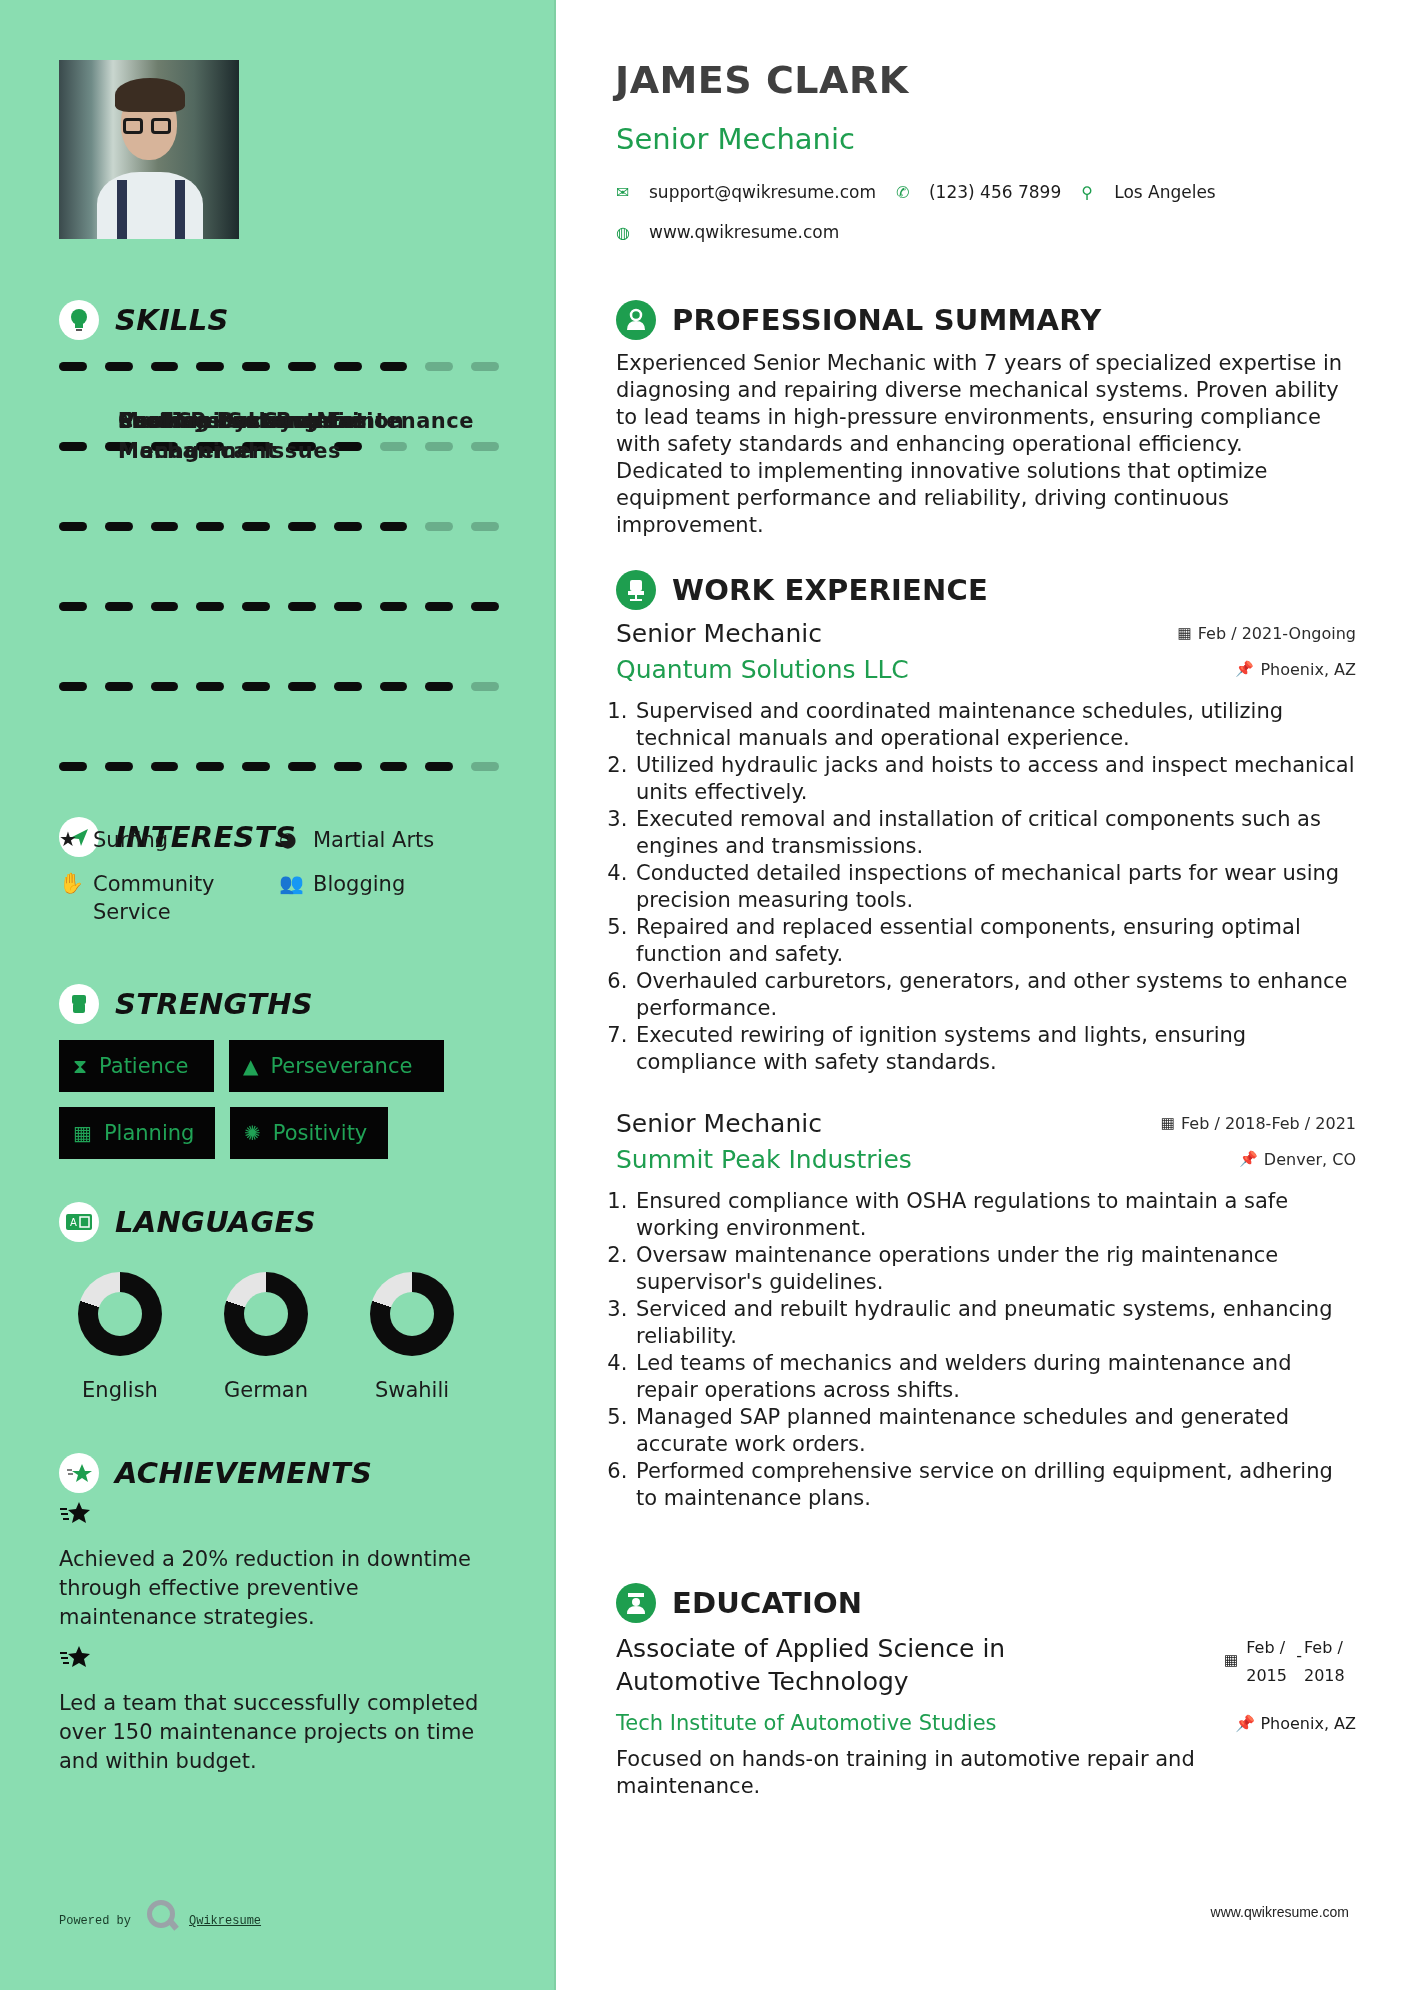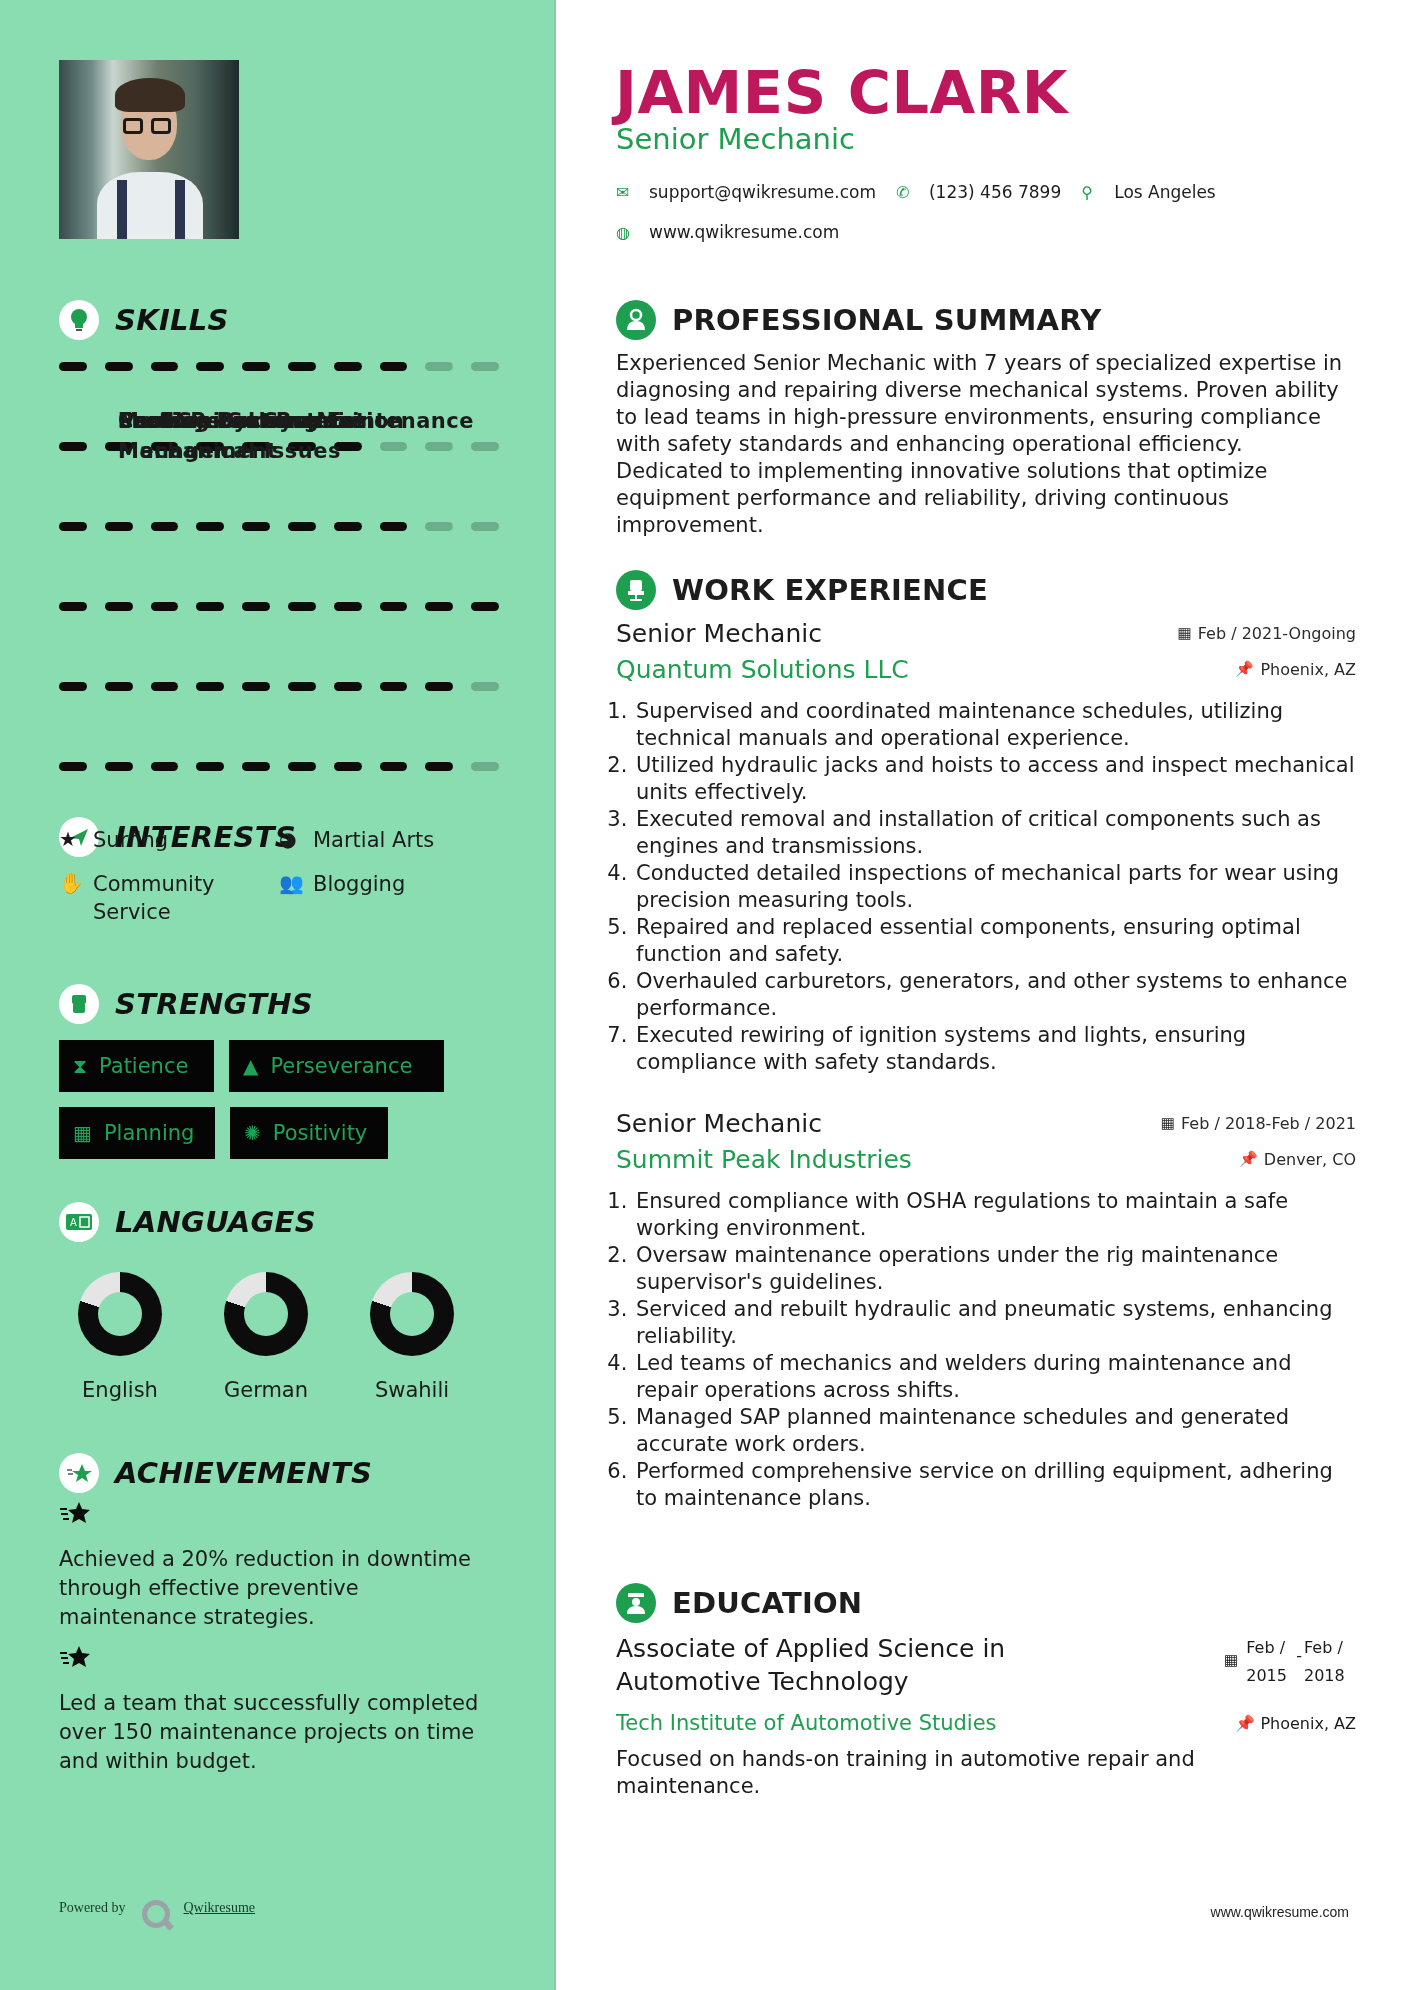--- a/index.html
+++ b/index.html
@@ -42,27 +42,27 @@
   .lang { width: 84px; text-align: center; }
   .lang .ring { width: 84px; height: 84px; border-radius: 50%; position: relative; }
   .lang .ring::after { content:""; position:absolute; left:20px; top:20px; width:44px; height:44px; border-radius:50%; background:#8ADDB1; }
   .lang .lbl { margin-top: 22px; font-size: 21px; margin-left: -20px; margin-right: -20px; }
 
   .achs { position: absolute; left: 59px; top: 1500px; width: 440px; }
   .ach { display: flex; margin-bottom: 12px; flex-direction: column; }
   .ach .gl { width: 45px; font-size: 22px; flex: 0 0 45px; line-height: 29px; }
   .ach .tx { font-size: 21px; line-height: 29px; }
 
-  .powered { position: absolute; left: 59px; top: 1900px; display: flex; align-items: flex-start; font-family: Liberation Serif, serif; font-size: 14px; color: #173b28; }
+  .powered { position: absolute; left: 59px; top: 1900px; display: flex; align-items: flex-end; font-family: Liberation Mono, monospace; font-size: 12px; color: #173b28; }
   .powered .q { width: 28px; height: 28px; border: 5px solid #9aa3a8; border-radius: 50%; margin: 0 14px 0 16px; position: relative; }
   .powered .q::after { content:""; position:absolute; right:-6px; bottom:-7px; width:6px; height:11px; background:#9aa3a8; transform: rotate(-40deg); }
   .powered .link { text-decoration: underline; color: #173b28; }
 
   
-  .name { position: absolute; left: 59px; top: 58px; font-size: 59px; font-weight: bold; letter-spacing: 0.5px; color: #be185d; }
+  .name { position: absolute; left: 59px; top: 58px; font-size: 38px; font-weight: bold; letter-spacing: 0.5px; color: #404040; }
   .role { position: absolute; left: 60px; top: 122px; font-size: 29px; color: #1e9e4f; }
   .contacts { position: absolute; left: 60px; top: 178px; font-size: 17px; color: #1d1d1d; }
   .crow { display: flex; align-items: center; height: 28px; margin-bottom: 12px; }
   .crow .ci { color: #1e9e4f; font-size: 16px; width: 20px; margin-right: 13px; }
   .crow .ct { margin-right: 20px; }
 
   .m-head { position: absolute; left: 60px; display: flex; align-items: center; }
   .m-head .ic { width: 40px; height: 40px; border-radius: 50%; background: #1e9e4f; display: flex; align-items: center; justify-content: center; }
   .m-head .ttl { margin-left: 16px; font-size: 29px; color: #1d1d1d; font-weight: bold; letter-spacing: 0.2px; }
 

